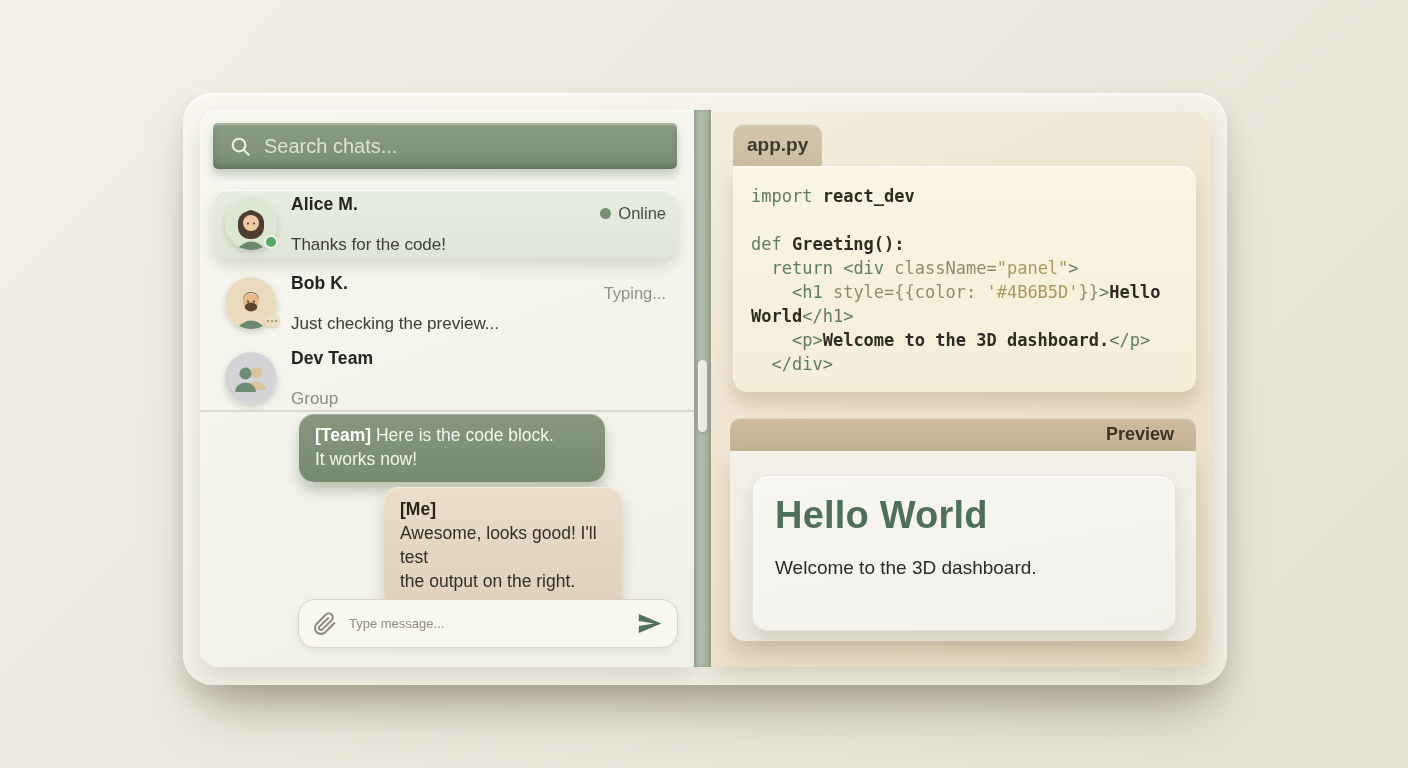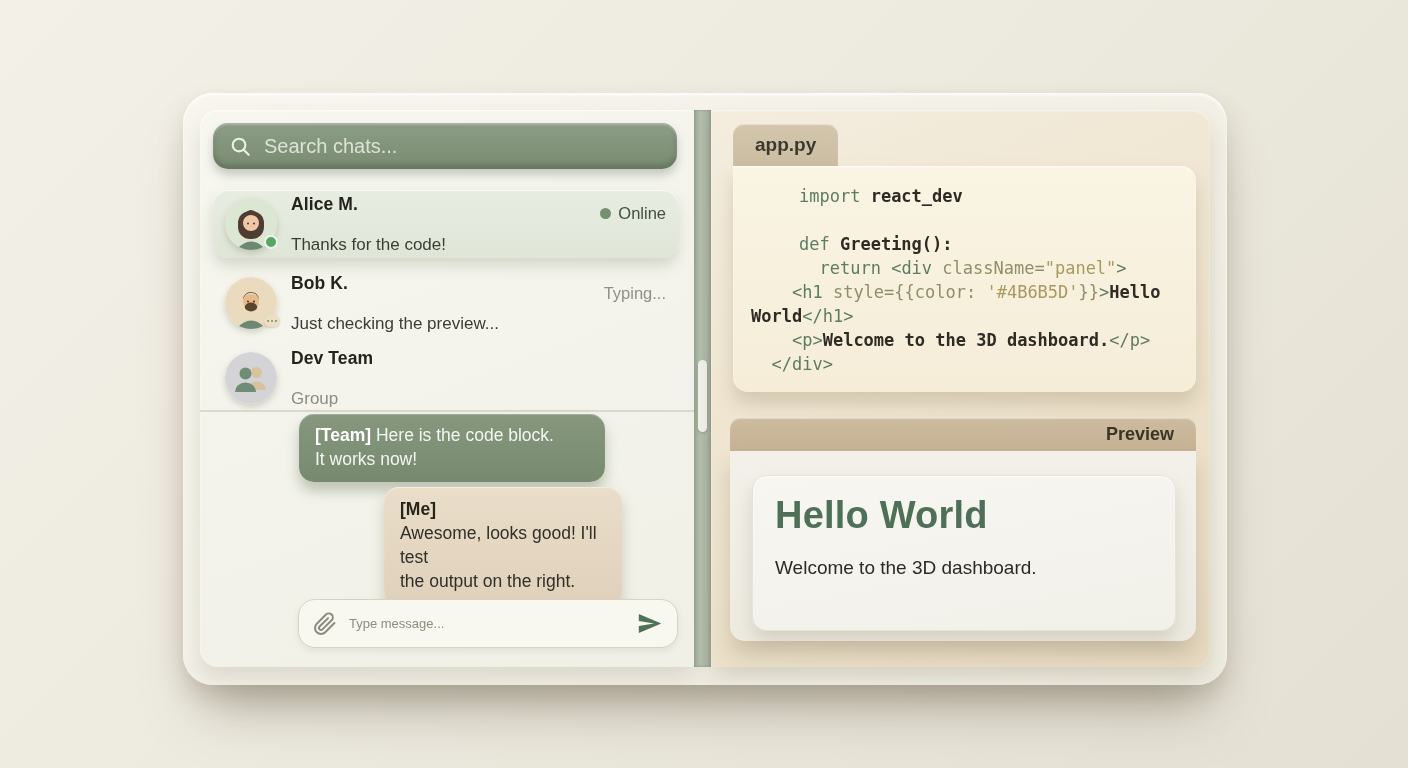--- a/index.html
+++ b/index.html
@@ -24,21 +24,21 @@
 
   
   .left-panel {
     position:absolute; left:17px; top:17px; width:494px; height:557px;
     border-radius:18px 4px 4px 18px;
     background:linear-gradient(160deg,#F7F7F0,#F0F0E7);
     box-shadow:0 12px 22px rgba(150,145,125,.25), inset 0 1px 2px rgba(255,255,255,.9);
   }
   .search-bar {
     position:absolute; left:13px; top:13px; width:464px; height:46px;
-    border-radius:15px;
+    border-radius:5px;
     background:linear-gradient(180deg,#8B9D84,#798C72);
     box-shadow:0 6px 10px rgba(110,120,100,.35),
       inset 0 2px 2px rgba(255,255,255,.28),
       inset 0 -4px 6px rgba(0,0,0,.18);
     display:flex; align-items:center; gap:12px; padding:0 16px;
   }
   .search-bar svg { flex:0 0 auto; }
   .search-input {
     flex:1; background:transparent; border:none; outline:none;
     font-family:"Liberation Sans",sans-serif; font-size:20px; color:#F0F4EC;
@@ -127,37 +127,37 @@
   }
 
   
   .right-panel {
     position:absolute; left:528px; top:17px; width:499px; height:557px;
     border-radius:4px 18px 18px 4px;
     background:linear-gradient(155deg,#F4EDDE 0%,#EDE2CC 60%,#E7DAC1 100%);
     box-shadow:0 12px 22px rgba(150,140,115,.28), inset 0 1px 2px rgba(255,255,255,.7);
   }
   .editor-tab {
-    position:absolute; left:22px; top:14px; height:42px; padding:0 22px;
+    position:absolute; left:22px; top:14px; height:42px; padding:0 14px;
     border-radius:11px 11px 0 0;
     background:linear-gradient(180deg,#D3C6AC,#CBBDA1);
     box-shadow:inset 0 1px 1px rgba(255,255,255,.5);
     font-size:19px; font-weight:600; color:#3B382E;
     display:flex; align-items:center;
   }
   .code-card {
     position:absolute; left:22px; top:56px; width:463px; height:226px;
     border-radius:0 15px 15px 15px;
     background:linear-gradient(180deg,#FAF4E3,#F5EDD8);
     box-shadow:0 12px 18px rgba(160,145,115,.35), inset 0 1px 2px rgba(255,255,255,.8);
     padding:18px 0 0 18px; overflow:hidden;
   }
   .code-line { font-family:"DejaVu Sans Mono",monospace; font-size:17px; line-height:24px;
     white-space:pre; min-height:24px; }
-  .tok-kw  { color:#5E7C63;margin-left:48px; }
+  .tok-kw  { color:#5E7C63; }
   .tok-tag { color:#5E7C63; }
   .tok-id  { color:#2D2B23; font-weight:bold; }
   .tok-attr{ color:#938C6A; }
   .tok-str { color:#A8995F; }
 
   .preview-header {
     position:absolute; left:19px; top:308px; width:466px; height:33px;
     border-radius:10px 10px 0 0;
     background:linear-gradient(180deg,#CDBB9F,#C5B294);
     display:flex; align-items:center; padding:0 22px;

